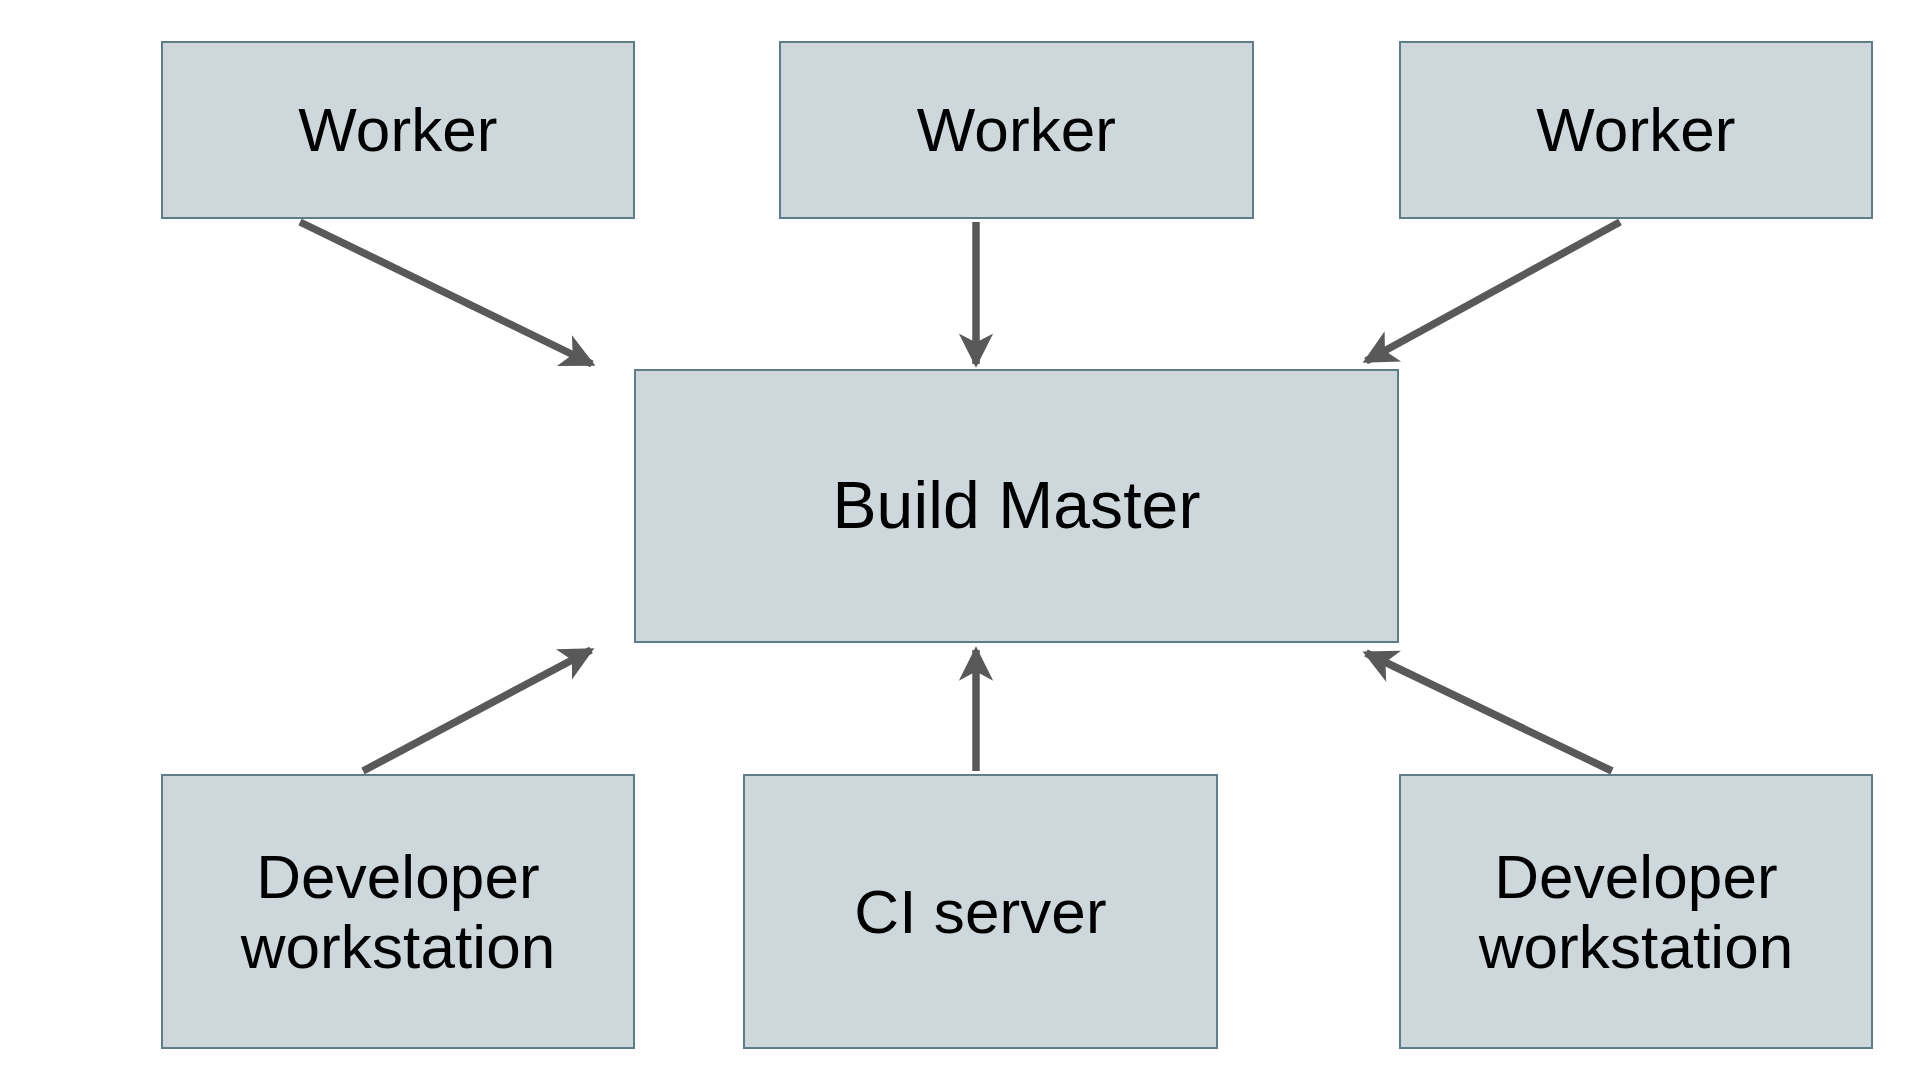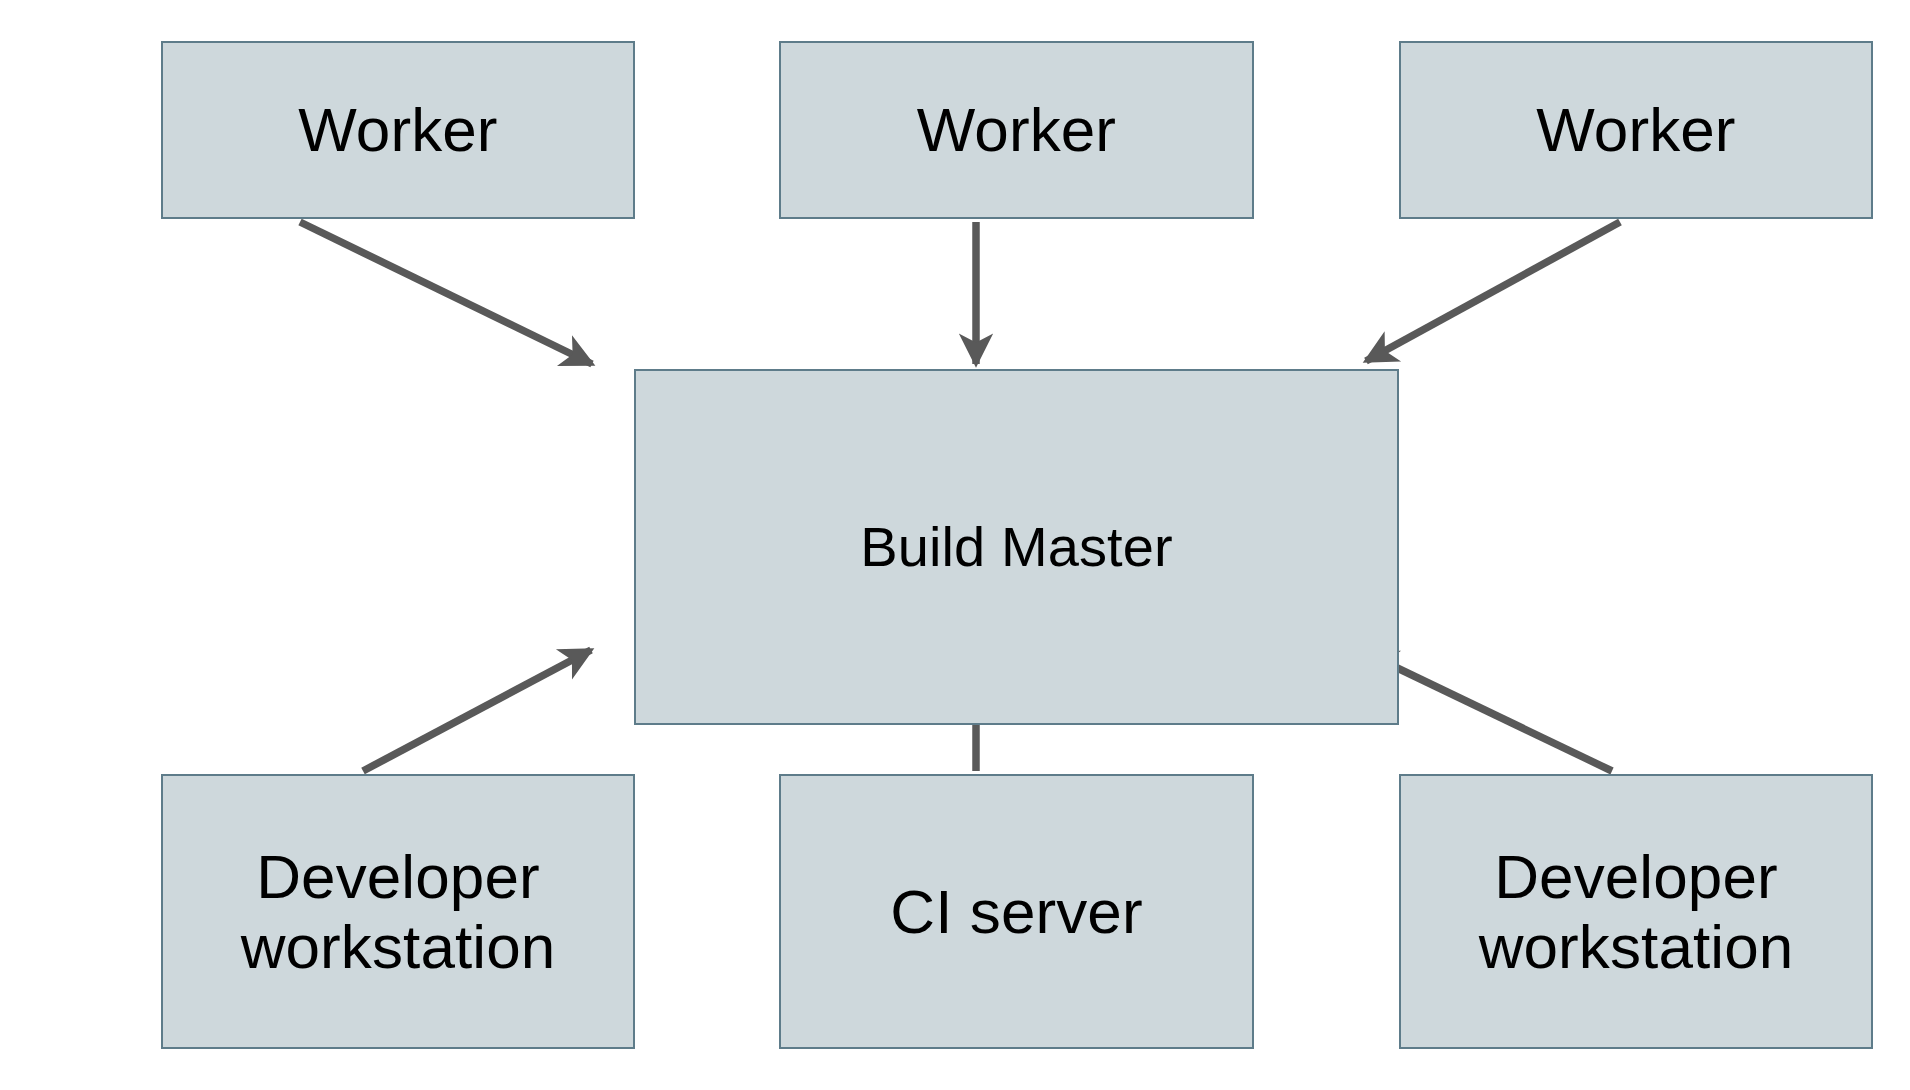--- a/index.html
+++ b/index.html
@@ -45,24 +45,24 @@
   .node-label {
     display: block;
     width: 100%;
     white-space: pre-line;
   }
   
   #node-worker-1 { left: 121px; top: 41px;  width: 474px; height: 178px; font-size: 62px; }
   #node-worker-2 { left: 739px; top: 41px;  width: 475px; height: 178px; font-size: 62px; }
   #node-worker-3 { left: 1359px; top: 41px; width: 474px; height: 178px; font-size: 62px; }
   
-  #node-build-master { left: 594px; top: 369px; width: 765px; height: 356px; font-size: 56px; }
+  #node-build-master { left: 594px; top: 369px; width: 765px; height: 274px; font-size: 66px; }
   
   #node-dev-workstation-1 { left: 121px;  top: 774px; width: 474px; height: 275px; font-size: 62px; }
-  #node-ci-server        { left: 739px;  top: 774px; width: 475px; height: 275px; font-size: 62px; }
+  #node-ci-server        { left: 703px;  top: 774px; width: 475px; height: 275px; font-size: 62px; }
   #node-dev-workstation-2 { left: 1359px; top: 774px; width: 474px; height: 275px; font-size: 62px; }
 </style>
 </head>
 <body>
 
 <div id="canvas">
 
   <svg id="edge-layer" viewBox="0 0 1910 1090" width="1910" height="1090" xmlns="http://www.w3.org/2000/svg">
     <defs>
       <marker id="barb-arrow" viewBox="0 0 12 12" refX="10.2" refY="6" markerWidth="5.0" markerHeight="5.0" orient="auto-start-reverse" markerUnits="strokeWidth">

